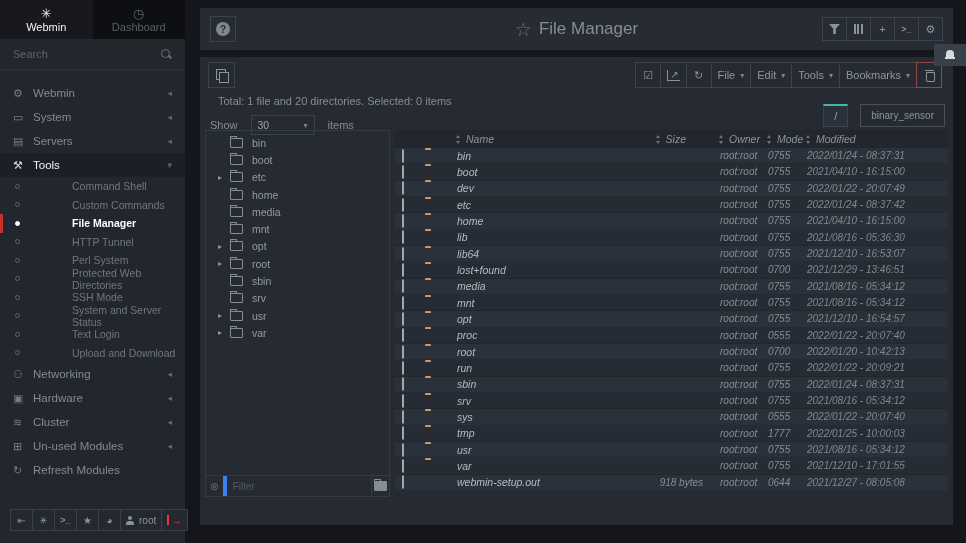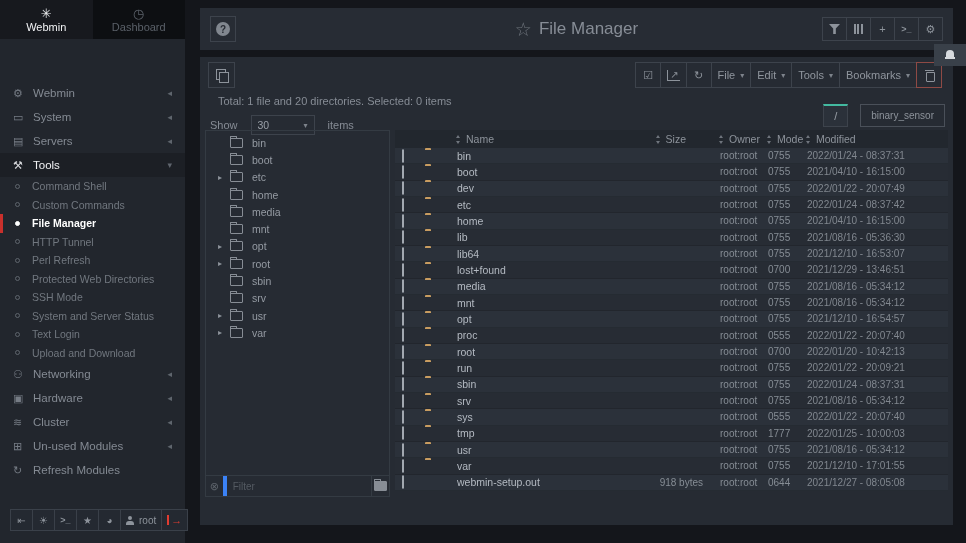--- a/index.html
+++ b/index.html
@@ -26,21 +26,21 @@
 
   .menu { position:absolute; top:81px; left:0; right:0; }
   .cat { height:24px; display:flex; align-items:center; padding:0 13px; color:#848a93; font-size:11.5px; cursor:pointer; position:relative; }
   .cat .cicon { width:20px; font-size:11px; color:#767c85; flex:none; }
   .cat .chev { margin-left:auto; font-size:9px; color:#5f656d; }
   .cat.active { background:#1c1f25; color:#f0f1f3; }
   .cat.active .cicon { color:#d8dade; }
   .hidden { visibility:hidden; }
 
   .sublist { list-style:none; }
-  .sub { height:18.5px; display:flex; align-items:center; padding-left:15px; color:#71777f; font-size:10.5px; cursor:pointer; position:relative; }
+  .sub { height:18.5px; display:flex; align-items:center; padding-left:15px; color:#71777f; font-size:10.5px; cursor:pointer; position:relative;gap:40px; }
   .sub .bullet { width:5px; height:5px; border:1px solid #5f656d; border-radius:50%; margin-right:12px; flex:none; }
   .sub.active { color:#ffffff; font-weight:bold; }
   .sub.active .bullet { background:#fff; border-color:#fff; }
   .sub.active::before { content:""; position:absolute; left:0; top:0; bottom:0; width:3px; background:#c9302c; }
 
   .side-footer { position:absolute; left:10px; bottom:12px; display:flex; }
   .fbtn { height:22px; min-width:23px; padding:0 5px; background:#242931; border:1px solid #3a4049; margin-left:-1px;
     display:flex; align-items:center; justify-content:center; gap:4px; color:#8d939b; font-size:10px; cursor:pointer; }
   .fbtn:first-child { margin-left:0; }
   .icon-user { position:relative; width:9px; height:9px; }
@@ -111,21 +111,21 @@
   .tree-folder { position:relative; width:13px; height:10px; border:1px solid #878d95; border-radius:1px; margin:0 9px 0 3px; flex:none; }
   .tree-folder::before { content:""; position:absolute; left:-1px; top:-3px; width:5px; height:2px; border:1px solid #878d95; border-bottom:none; border-radius:1px 1px 0 0; }
   .filterrow { position:absolute; left:0; right:0; bottom:0; height:21px; border-top:1px solid #343b43; display:flex; align-items:center; }
   .filterrow .clear { width:22px; text-align:center; color:#5f656d; font-size:11px; cursor:pointer; }
   .filterrow input { flex:1; background:transparent; border:none; outline:none; color:#9aa0a8; font-size:10px; font-family:inherit; border-left:4px solid #3b82f6; padding:0 6px; height:100%; }
   .filterrow input::placeholder { color:#545a62; }
   .dirbtn { width:24px; height:100%; border-left:1px solid #343b43; display:flex; align-items:center; justify-content:center; cursor:pointer; }
 
   
   .tablewrap { position:absolute; left:195px; top:73px; width:553px; }
-  .thead, .trow { display:grid; grid-template-columns:26px 26px 148px 115px 55px 38px 1fr; align-items:center; }
+  .thead, .trow { display:grid; grid-template-columns:26px 26px 148px 115px 55px 38px 1fr; align-items:center;font-style:italic; }
   .thead { height:18px; background:#22272e; color:#8d939b; font-size:10.5px; }
   .hcell { display:flex; align-items:center; gap:4px; }
   .hcell.h-name { padding-left:8px; }
   .hcell.h-size { justify-content:flex-end; padding-right:24px; }
   .hcell.h-owner { padding-left:8px; }
   .hcell.h-mode { padding-left:1px; }
   .hcell.h-modified { padding-left:2px; }
   .sort { position:relative; width:7px; height:9px; flex:none; }
   .sort::before { content:""; position:absolute; left:1px; top:0; border-left:2.5px solid transparent; border-right:2.5px solid transparent; border-bottom:3.5px solid #6f757d; }
   .sort::after { content:""; position:absolute; left:1px; bottom:0; border-left:2.5px solid transparent; border-right:2.5px solid transparent; border-top:3.5px solid #6f757d; }
@@ -155,20 +155,24 @@
     <div class="tab tab-webmin">
       <span class="tabicon">✳</span>
       <span class="tlabel">Webmin</span>
     </div>
     <div class="tab tab-dashboard">
       <span class="tabicon">◷</span>
       <span class="tlabel">Dashboard</span>
     </div>
   </div>
 
+  <div class="searchrow">
+    <input type="text" placeholder="Search" style="">
+    <span class="icon-mag"></span>
+  </div>
 
   <div class="menu">
 
       <div class="cat">
         <span class="cicon">⚙</span>
         <span>Webmin</span>
         <span class="chev">◂</span>
       </div>
 
       <div class="cat">
@@ -206,21 +210,21 @@
           <span>File Manager</span>
         </li>
 
         <li class="sub">
           <span class="bullet"></span>
           <span>HTTP Tunnel</span>
         </li>
 
         <li class="sub">
           <span class="bullet"></span>
-          <span>Perl Refresh</span>
+          <span>Perl System</span>
         </li>
 
         <li class="sub">
           <span class="bullet"></span>
           <span>Protected Web Directories</span>
         </li>
 
         <li class="sub">
           <span class="bullet"></span>
           <span>SSH Mode</span>

